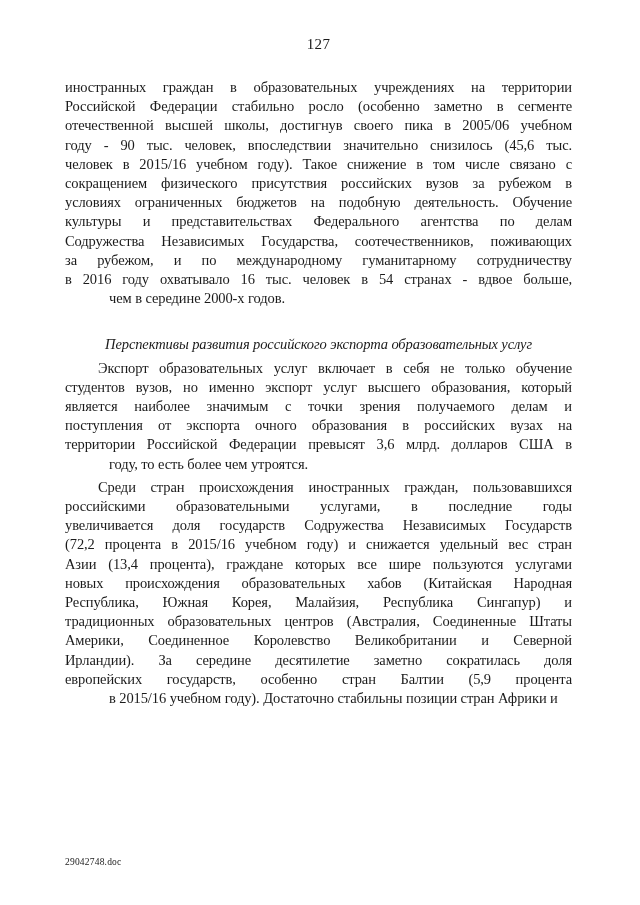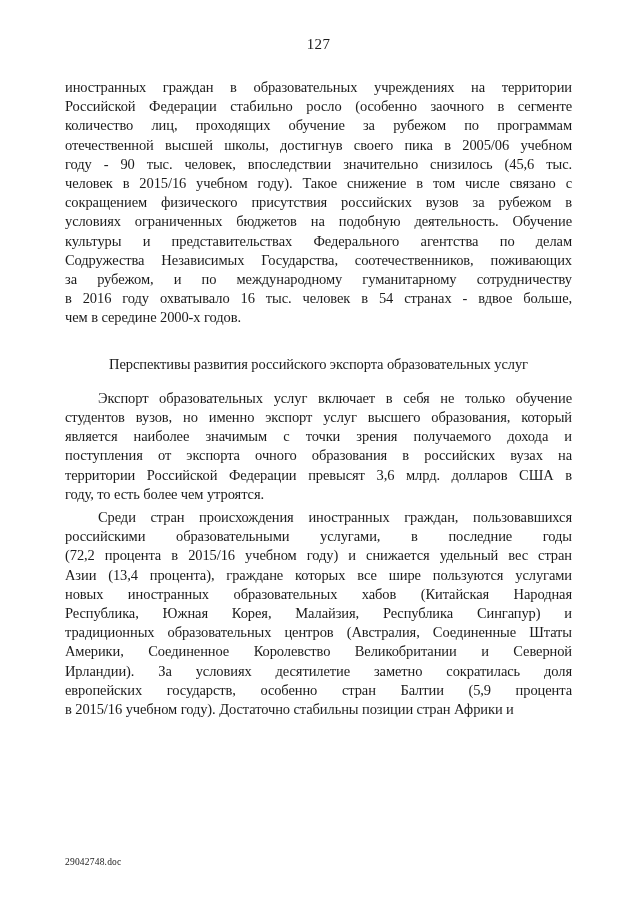--- a/index.html
+++ b/index.html
@@ -38,78 +38,80 @@
     margin-top: 4px;
   }
   .line {
     text-align: justify;
     text-align-last: justify;
     white-space: normal;
     font-family: Liberation Serif, serif;
   }
   .line.last {
     text-align-last: left;
+    margin-left: 44px;
   }
   .line.indent {
     padding-left: 33px;
   }
   .heading {
     text-align: center;
     margin-top: 27px;
-    margin-bottom: 15px;
+    margin-bottom: 4px;
+    font-style: italic;
   }
   .footer-filename {
     position: absolute;
     top: 857px;
     left: 65px;
     font-size: 9.5px;
     letter-spacing: 0.2px;
     text-align: right;
   }
 </style>
 </head>
 <body>
 
 <div class="page">
   <div class="page-number">127</div>
 
   <div class="text-block">
       <div class="paragraph">
         <div class="line">иностранных граждан в образовательных учреждениях на территории</div>
-        <div class="line">Российской Федерации стабильно росло (особенно заочного в сегменте</div>
-        <div class="line">количество лиц, проходящих обучение за рубежом по программам</div>
+        <div class="line">Российской Федерации стабильно росло (особенно заметно в сегменте</div>
         <div class="line">отечественной высшей школы, достигнув своего пика в 2005/06 учебном</div>
         <div class="line">году - 90 тыс. человек, впоследствии значительно снизилось (45,6 тыс.</div>
         <div class="line">человек в 2015/16 учебном году). Такое снижение в том числе связано с</div>
         <div class="line">сокращением физического присутствия российских вузов за рубежом в</div>
         <div class="line">условиях ограниченных бюджетов на подобную деятельность. Обучение</div>
         <div class="line">культуры и представительствах Федерального агентства по делам</div>
         <div class="line">Содружества Независимых Государства, соотечественников, поживающих</div>
         <div class="line">за рубежом, и по международному гуманитарному сотрудничеству</div>
         <div class="line">в 2016 году охватывало 16 тыс. человек в 54 странах - вдвое больше,</div>
         <div class="line last">чем в середине 2000-х годов.</div>
       </div>
       <div class="heading">Перспективы развития российского экспорта образовательных услуг</div>
       <div class="paragraph">
         <div class="line indent">Экспорт образовательных услуг включает в себя не только обучение</div>
         <div class="line">студентов вузов, но именно экспорт услуг высшего образования, который</div>
-        <div class="line">является наиболее значимым с точки зрения получаемого дохода и</div>
+        <div class="line">является наиболее значимым с точки зрения получаемого делам и</div>
         <div class="line">поступления от экспорта очного образования в российских вузах на</div>
         <div class="line">территории Российской Федерации превысят 3,6 млрд. долларов США в</div>
         <div class="line last">году, то есть более чем утроятся.</div>
       </div>
       <div class="paragraph">
         <div class="line indent">Среди стран происхождения иностранных граждан, пользовавшихся</div>
         <div class="line">российскими образовательными услугами, в последние годы</div>
+        <div class="line">увеличивается доля государств Содружества Независимых Государств</div>
         <div class="line">(72,2 процента в 2015/16 учебном году) и снижается удельный вес стран</div>
         <div class="line">Азии (13,4 процента), граждане которых все шире пользуются услугами</div>
-        <div class="line">новых иностранных образовательных хабов (Китайская Народная</div>
+        <div class="line">новых происхождения образовательных хабов (Китайская Народная</div>
         <div class="line">Республика, Южная Корея, Малайзия, Республика Сингапур) и</div>
         <div class="line">традиционных образовательных центров (Австралия, Соединенные Штаты</div>
         <div class="line">Америки, Соединенное Королевство Великобритании и Северной</div>
-        <div class="line">Ирландии). За условиях десятилетие заметно сократилась доля</div>
+        <div class="line">Ирландии). За середине десятилетие заметно сократилась доля</div>
         <div class="line">европейских государств, особенно стран Балтии (5,9 процента</div>
         <div class="line last">в 2015/16 учебном году). Достаточно стабильны позиции стран Африки и</div>
       </div>
     </div>
 
   <div class="footer-filename">29042748.doc</div>
 </div>
 
 </body></html>

